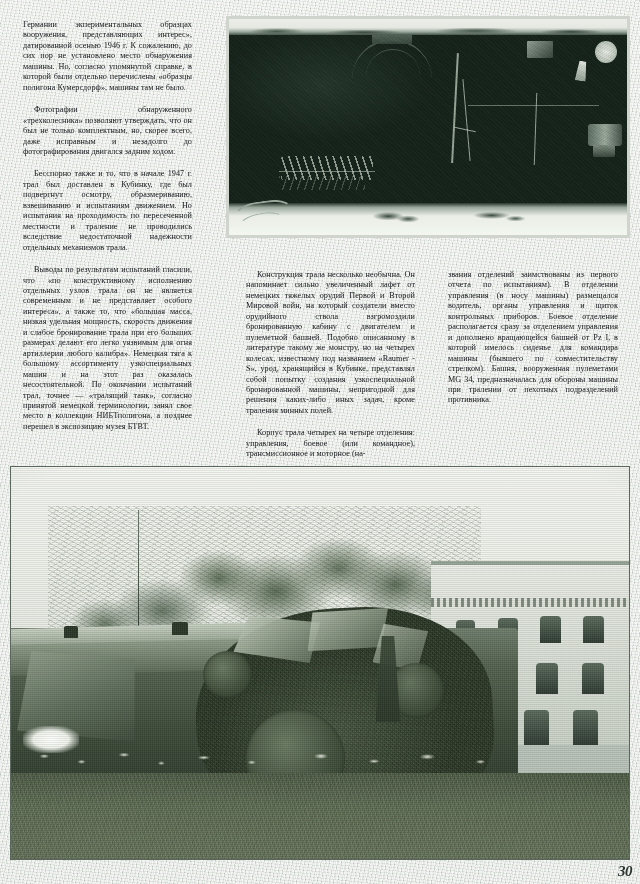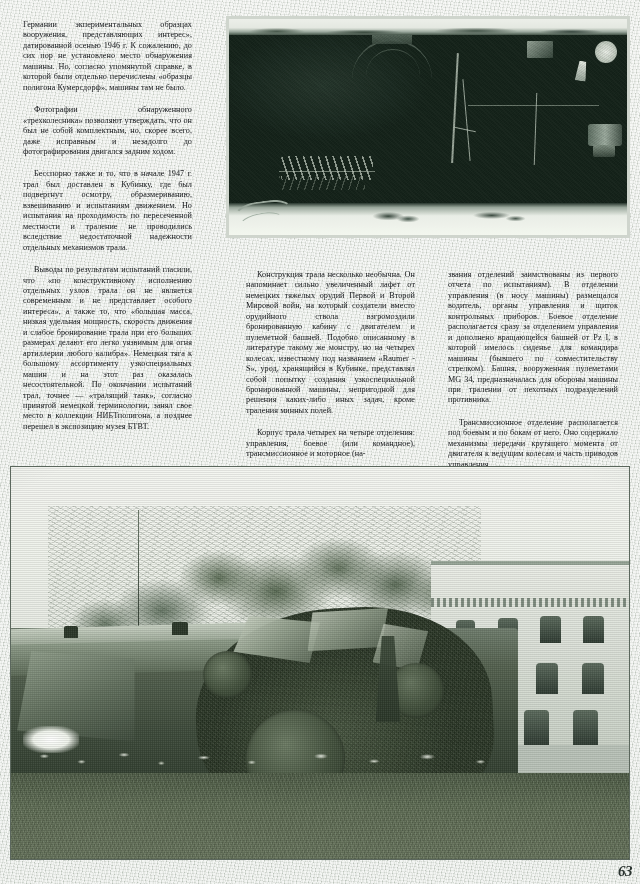--- a/index.html
+++ b/index.html
@@ -350,33 +350,32 @@
 </style>
 </head>
 <body>
 
 <div class="paper"></div>
 
 <div class="page">
 
   <div class="textcol" id="col1">
     <p class="noind">Германии экпериментальных образцах вооружения, представляющих интерес», датированной осенью 1946 г. К сожалению, до сих пор не установлено место обнаружения машины. Но, согласно упомянутой справке, в которой были отдельно перечислены «образцы полигона Кумерсдорф», машины там не было.</p>
-    <p>Фотографии обнаруженного «трехколесника» позволяют утверждать, что он был не собой комплектным, но, скорее всего, даже исправным и незадолго до фотографирования двигался задним ходом.</p>
+    <p>Фотографии обнаруженного «трехколесника» позволяют утверждать, что он был не только комплектным, но, скорее всего, даже исправным и незадолго до фотографирования двигался задним ходом.</p>
     <p>Бесспорно также и то, что в начале 1947 г. трал был доставлен в Кубинку, где был подвергнут осмотру, образмериванию, взвешиванию и испытаниям движением. Но испытания на проходимость по пересеченной местности и траление не проводились вследствие недостаточной надежности отдельных механизмов трала.</p>
     <p>Выводы по результатам испытаний гласили, что «по конструктивному исполнению отдельных узлов трала он не является современным и не представляет особого интереса», а также то, что «большая масса, низкая удельная мощность, скорость движения и слабое бронирование трала при его больших размерах делают его легко уязвимым для огня артиллерии любого калибра». Немецкая тяга к большому ассортименту узкоспециальных машин и на этот раз оказалась несостоятельной. По окончании испытаний трал, точнее — «тралящий танк», согласно принятой немецкой терминологии, занял свое место в коллекции НИБТполигона, а позднее перешел в экспозицию музея БТВТ.</p>
   </div>
 
   <div class="textcol" id="col2">
     <p>Конструкция трала несколько необычна. Он напоминает сильно увеличенный лафет от немецких тяжелых орудий Первой и Второй Мировой войн, на который создатели вместо орудийного ствола взгромоздили бронированную кабину с двигателем и пулеметной башней. Подобно описанному в литературе такому же монстру, но на четырех колесах, известному под названием «Raumer - S», урод, хранящийся в Кубинке, представлял собой попытку создания узкоспециальной бронированной машины, непригодной для решения каких-либо иных задач, кроме траления минных полей.</p>
     <p>Корпус трала четырех на четыре отделения: управления, боевое (или командное), трансмиссионное и моторное (на-</p>
   </div>
 
   <div class="textcol" id="col3">
     <p class="noind">звания отделений заимствованы из первого отчета по испытаниям). В отделении управления (в носу машины) размещался водитель, органы управления и щиток контрольных приборов. Боевое отделение располагается сразу за отделением управления и дополнено вращающейся башней от Pz I, в которой имелось сиденье для командира машины (бывшего по совместительству стрелком). Башня, вооруженная пулеметами MG 34, предназначалась для обороны машины при тралении от пехотных подразделений противника.</p>
-    <p>Трансмиссионное отделение располагается под боевым и по бокам от него. Оно содержало механизмы передачи крутящего момента от двигателя к ведущим колесам и часть приводов управления.</p>
   </div>
 
   <div id="photo1">
     <div class="ph1-inner">
       <div class="ph1-body"></div>
       <div class="ph1-hump"></div>
       <div class="ph1-hump2"></div>
       <div class="ph1-plate"></div>
       <div class="ph1-coilbar"></div>
       <div class="ph1-coil"></div>
@@ -441,15 +440,15 @@
 
       <div class="p2-ground"></div>
       <div class="p2-ground-grain"></div>
       <div class="p2-rubble"></div>
       <div class="p2-flare"></div>
       <div class="p2-noise"></div>
       <div class="p2-vign"></div>
     </div>
   </div>
 
-  <div id="pagenum">63</div>
+  <div id="pagenum">30</div>
 
 </div>
 
 </body></html>

